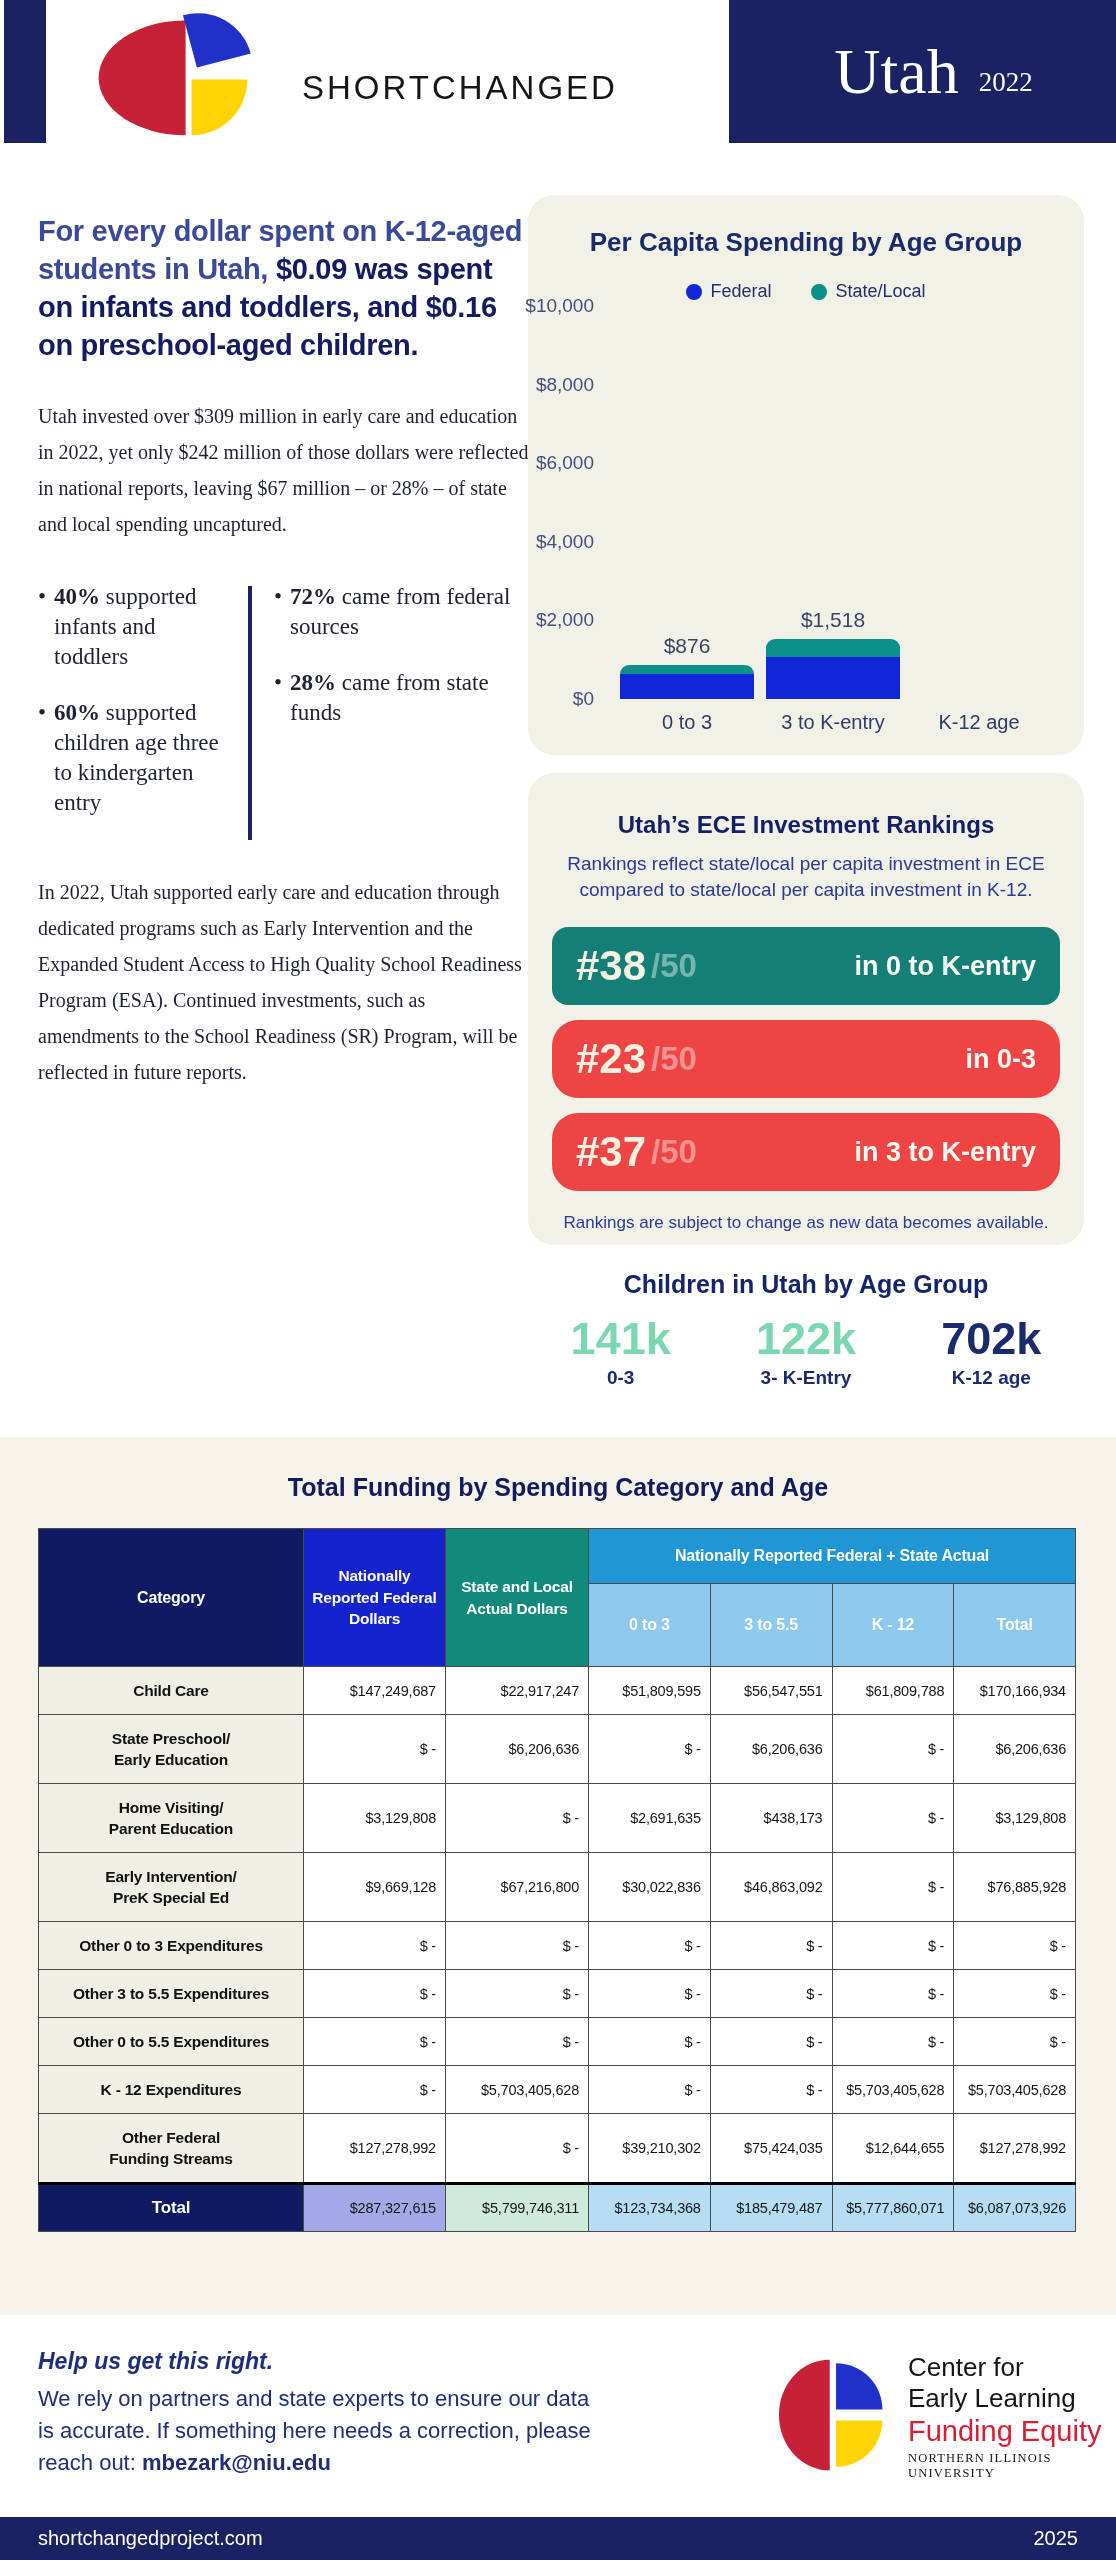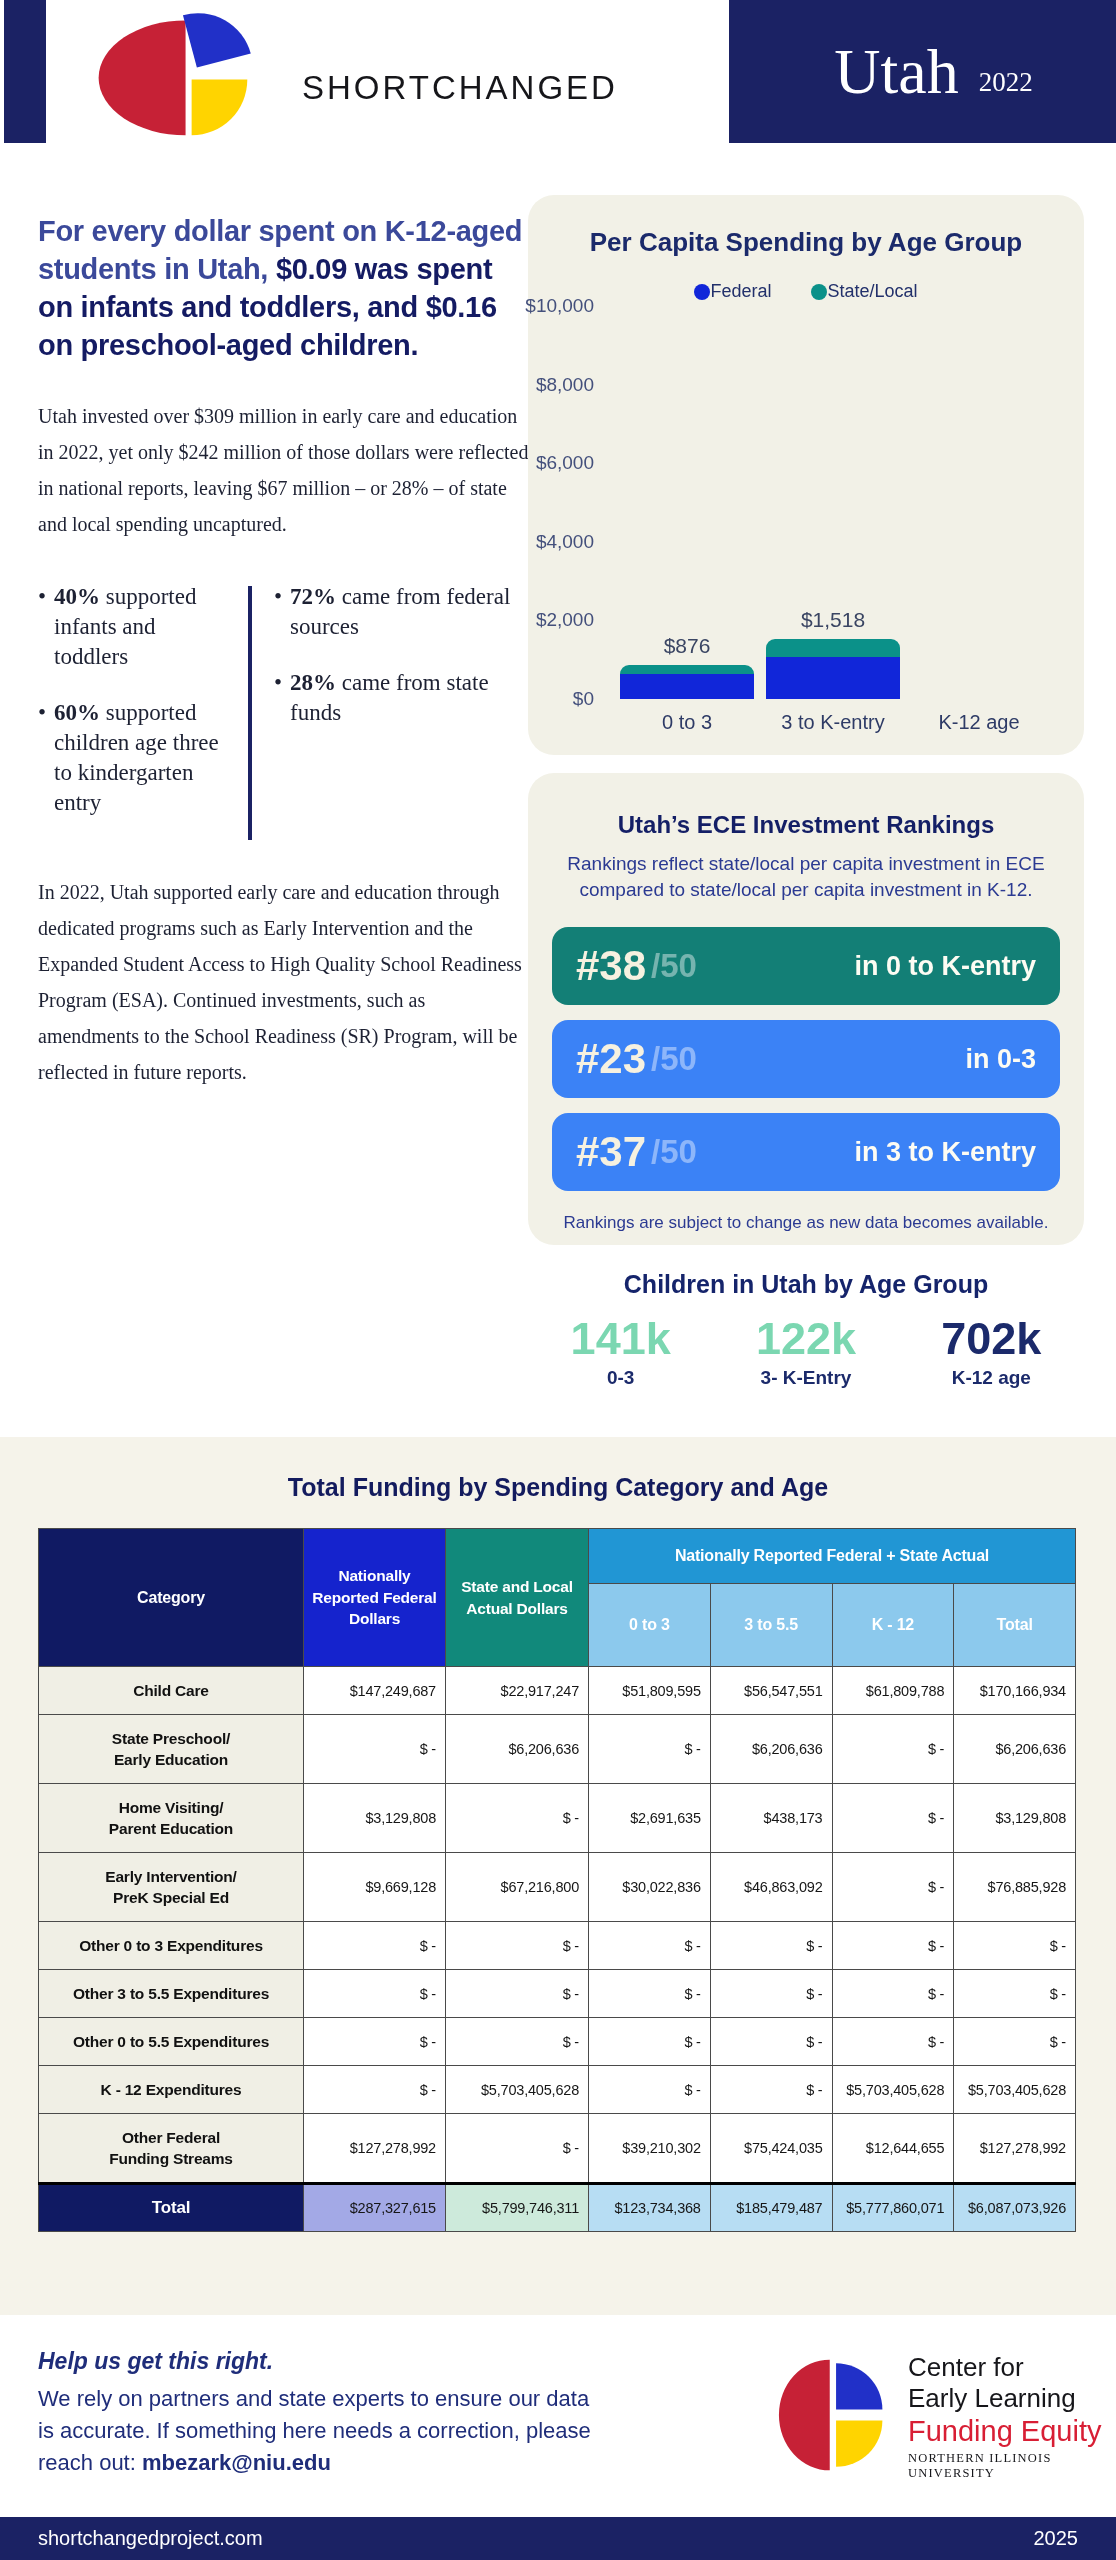--- a/index.html
+++ b/index.html
@@ -31,41 +31,41 @@
   .bullet-item{display:flex;margin-bottom:26px;}
   .bullet-item .dot{width:16px;flex:none;}
   .bullet-item b{font-weight:700;}
   .para3{margin-top:30px;}
 
   
   .panel{position:absolute;left:528px;width:556px;background:#f2f1e7;border-radius:26px;}
   .chart-panel{top:195px;height:560px;}
   .chart-title{margin-top:32px;text-align:center;font-size:26px;font-weight:800;color:#1b2a6b;}
   .legend{position:absolute;left:0;top:86px;width:100%;display:flex;justify-content:center;gap:40px;}
-  .legend-item{display:flex;align-items:center;font-size:18px;color:#22306b;}
+  .legend-item{display:flex;align-items:center;gap:8px;font-size:18px;color:#22306b;}
   .legend-dot{width:16px;height:16px;border-radius:50%;}
   .yticks{position:absolute;left:6px;top:111px;width:60px;height:393px;}
   .ytick{position:absolute;right:0;transform:translateY(-50%);font-size:19px;color:#44507c;}
   .bars-row{position:absolute;left:92px;top:111px;width:426px;height:393px;
             display:flex;align-items:flex-end;gap:12px;}
   .bar-col{width:134px;height:100%;display:flex;flex-direction:column;
            justify-content:flex-end;align-items:center;}
   .bar-value{font-size:21px;color:#3a4563;margin-bottom:7px;}
   .bar-stack{width:100%;display:flex;flex-direction:column;}
   .seg-state{border-radius:9px 9px 0 0;}
   .cats-row{position:absolute;left:92px;top:516px;width:426px;display:flex;gap:12px;}
   .cat-label{width:134px;text-align:center;font-size:20px;color:#2e3b66;}
 
   .rank-panel{top:773px;height:472px;}
   .rank-title{margin-top:38px;text-align:center;font-size:24px;font-weight:800;color:#141f66;}
   .rank-sub{margin:12px auto 0;width:480px;text-align:center;font-size:19px;line-height:26px;color:#2b3a92;}
   .pills{margin:24px 24px 0 24px;display:flex;flex-direction:column;gap:15px;}
   .pill{height:78px;border-radius:16px;display:flex;align-items:center;padding:0 24px;}
   .pill.dark{background:#137f76;}
-  .pill.light{background:#3b82f6;}
+  .pill.light{background:#ef4444;border-radius:26px;}
   .pill-rank{font-size:42px;font-weight:800;color:#f6f1e0;}
   .pill-of{font-size:33px;font-weight:800;color:rgba(255,255,255,0.42);margin-left:5px;}
   .pill-label{margin-left:auto;font-size:27px;font-weight:700;color:#fdfcf3;}
   .rank-note{margin-top:22px;text-align:center;font-size:17px;color:#2b3a92;}
 
   .children{position:absolute;left:528px;top:1270px;width:556px;}
   .children-title{text-align:center;font-size:25px;font-weight:800;color:#15246b;}
   .children-stats{display:flex;margin-top:14px;}
   .child-stat{flex:1;text-align:center;}
   .child-value{font-size:45px;font-weight:600;}

